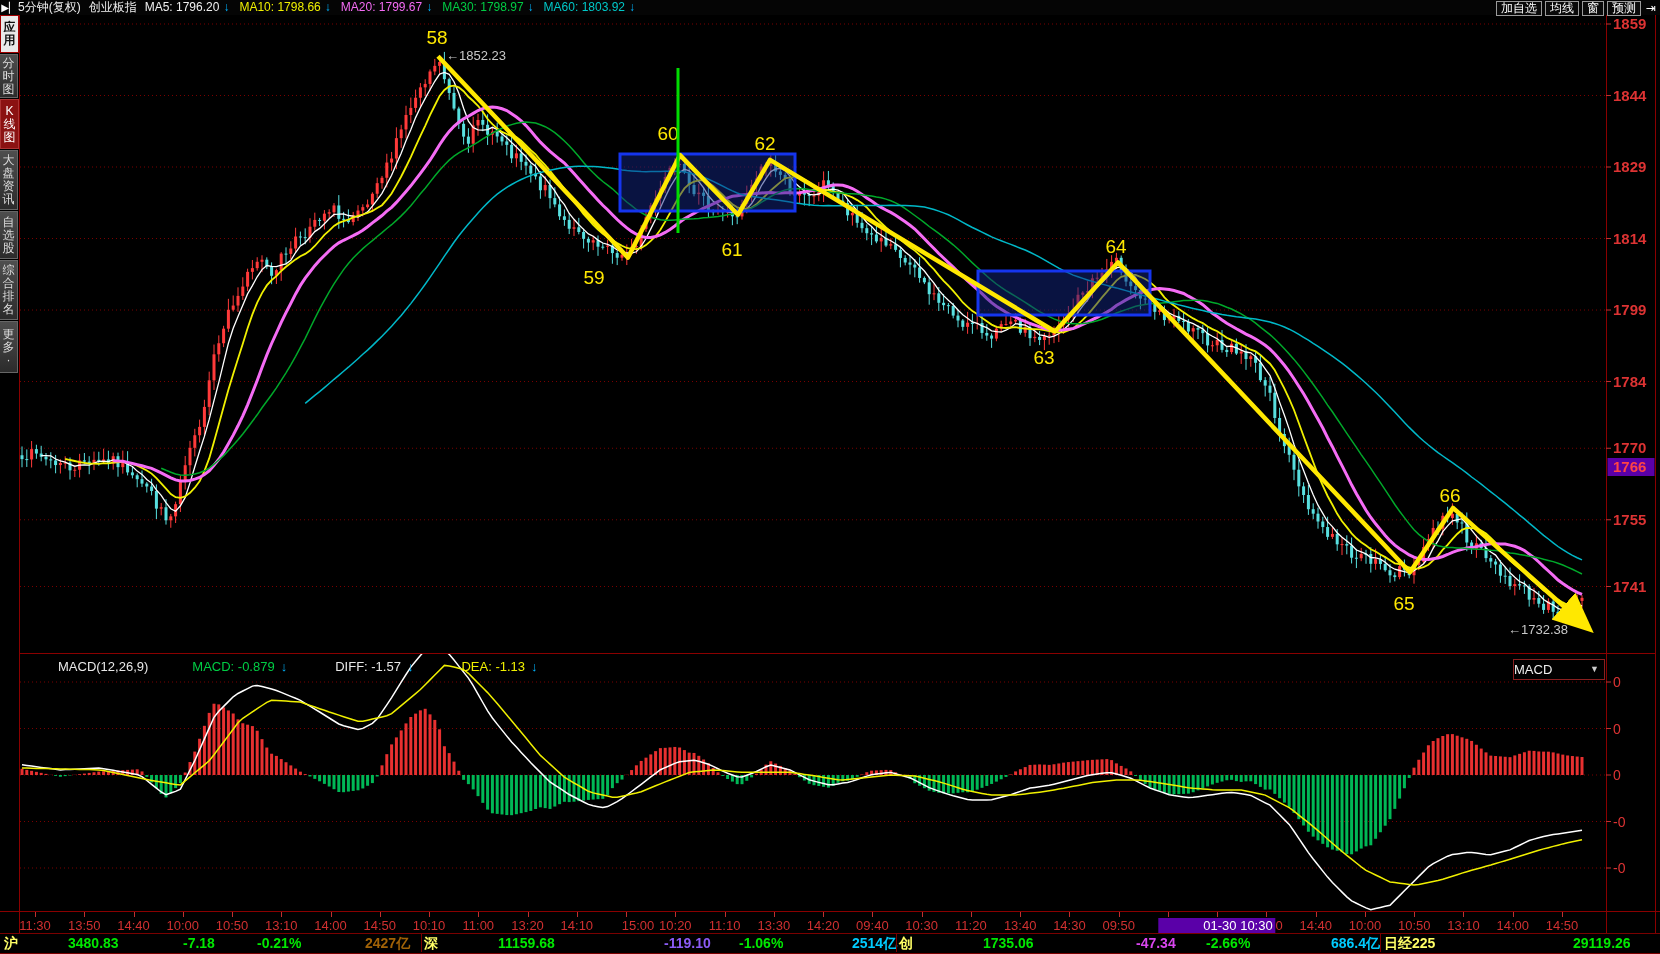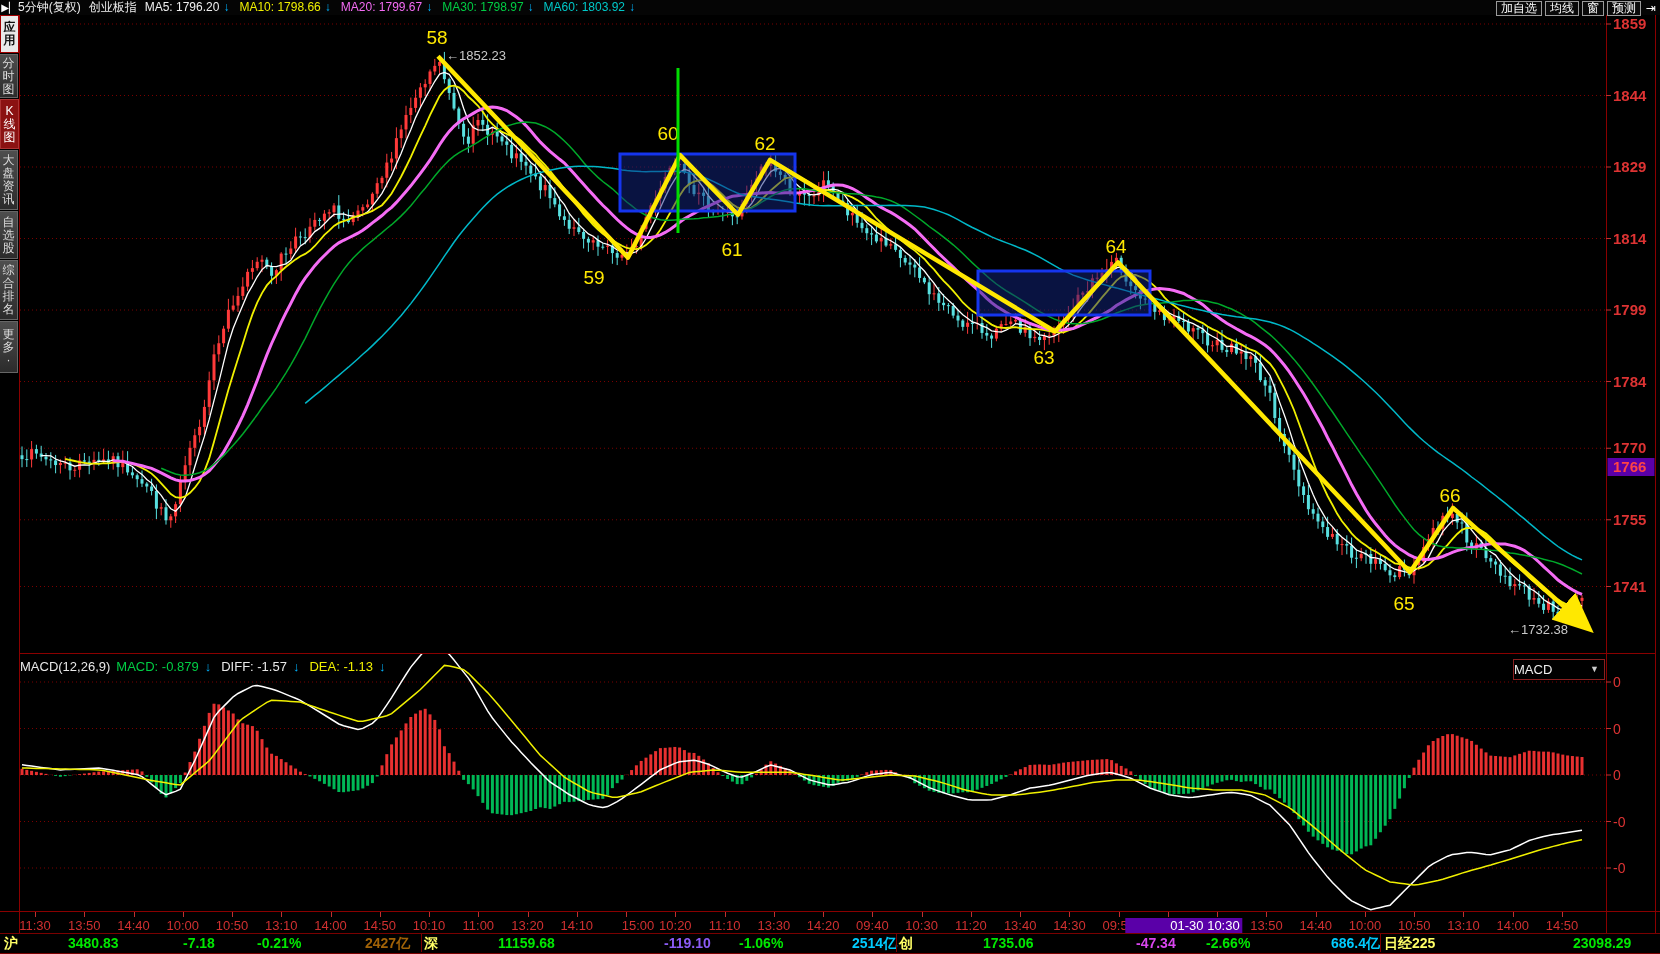--- a/index.html
+++ b/index.html
@@ -20,21 +20,21 @@
   .sidebar{position:absolute;left:0;top:15px;width:18px;}
   .sbitem{position:absolute;left:0;width:17px;text-align:center;
           background:linear-gradient(#4e4e4e,#2b2b2b);border:1px solid #666;border-left:none;
           color:#ddd;font-size:12px;cursor:pointer;
           display:flex;flex-direction:column;align-items:center;justify-content:center;}
   .sbitem span{display:block;width:14px;line-height:13px;word-break:break-all;}
   .sb-light{background:#e9e9e9;border:1px solid #a00000;color:#111;font-weight:bold;}
   .sb-active{background:#8b1212;border:1px solid #a33;color:#fff;}
   
   .macdbar{position:absolute;left:20px;top:659px;font-size:13px;white-space:nowrap;}
-  .macdbar span.tok{margin-right:6px;}
+  .macdbar span.tok{margin-right:6px;margin-left:38px;}
   .macdbar span.arr{margin-right:10px;color:#00b4ff;}
   .macd-select{position:absolute;left:1513px;top:659px;width:90px;height:19px;background:#000;
                border:1px solid #8a2020;color:#eee;font-size:13px;line-height:19px;
                text-align:left;cursor:pointer;}
   .macd-select .dd{position:absolute;right:5px;top:0;color:#ccc;font-size:9px;}
   
   .timeaxis{position:absolute;left:0;top:911px;width:1450px;height:22px;border-top:1px solid #8a0000;}
   .timeaxis .tick{position:absolute;top:0;width:1px;height:5px;background:#c03030;}
   .timeaxis .tl{position:absolute;top:6px;transform:translateX(-50%);color:#d03030;
                 font-size:13px;white-space:nowrap;}
@@ -1212,21 +1212,21 @@
     <span class="tl" style="left: 921.645px;">10:30</span>
     <div class="tick" style="left: 970.903px;"></div>
     <span class="tl" style="left: 970.903px;">11:20</span>
     <div class="tick" style="left: 1020.16px;"></div>
     <span class="tl" style="left: 1020.16px;">13:40</span>
     <div class="tick" style="left: 1069.42px;"></div>
     <span class="tl" style="left: 1069.42px;">14:30</span>
     <div class="tick" style="left: 1118.68px;"></div>
     <span class="tl" style="left: 1118.68px;">09:50</span>
     <div class="tick" style="left: 1167.94px;"></div>
-    <span class="tl hl" style="left: 1184px; padding-left: 45px;">01-30 10:30</span>
+    <span class="tl hl" style="left: 1217px; padding-left: 45px;">01-30 10:30</span>
     <div class="tick" style="left: 1217.19px;"></div>
     <span class="tl" style="left: 1217.19px;">11:30</span>
     <div class="tick" style="left: 1266.45px;"></div>
     <span class="tl" style="left: 1266.45px;">13:50</span>
     <div class="tick" style="left: 1315.71px;"></div>
     <span class="tl" style="left: 1315.71px;">14:40</span>
     <div class="tick" style="left: 1364.97px;"></div>
     <span class="tl" style="left: 1364.97px;">10:00</span>
     <div class="tick" style="left: 1414.23px;"></div>
     <span class="tl" style="left: 1414.23px;">10:50</span>
@@ -1251,14 +1251,14 @@
     <span style="left: 739px; color: rgb(0, 232, 0);">-1.06%</span>
     <span style="left: 852px; color: rgb(0, 204, 255);">2514亿</span>
     <div class="vline" style="left: 896px;"></div>
     <span style="left: 899px; color: rgb(255, 255, 102);">创</span>
     <span style="left: 983px; color: rgb(0, 232, 0);">1735.06</span>
     <span style="left: 1136px; color: #d946ef;">-47.34</span>
     <span style="left: 1206px; color: rgb(0, 232, 0);">-2.66%</span>
     <span style="left: 1331px; color: rgb(0, 204, 255);">686.4亿</span>
     <div class="vline" style="left: 1380px;"></div>
     <span style="left: 1384px; color: rgb(255, 255, 102);">日经225</span>
-    <span style="left: 1573px; color: rgb(0, 232, 0);">23098.29</span>
+    <span style="left: 1573px; color: rgb(0, 232, 0);">29119.26</span>
   </div>
 
 </body></html>

